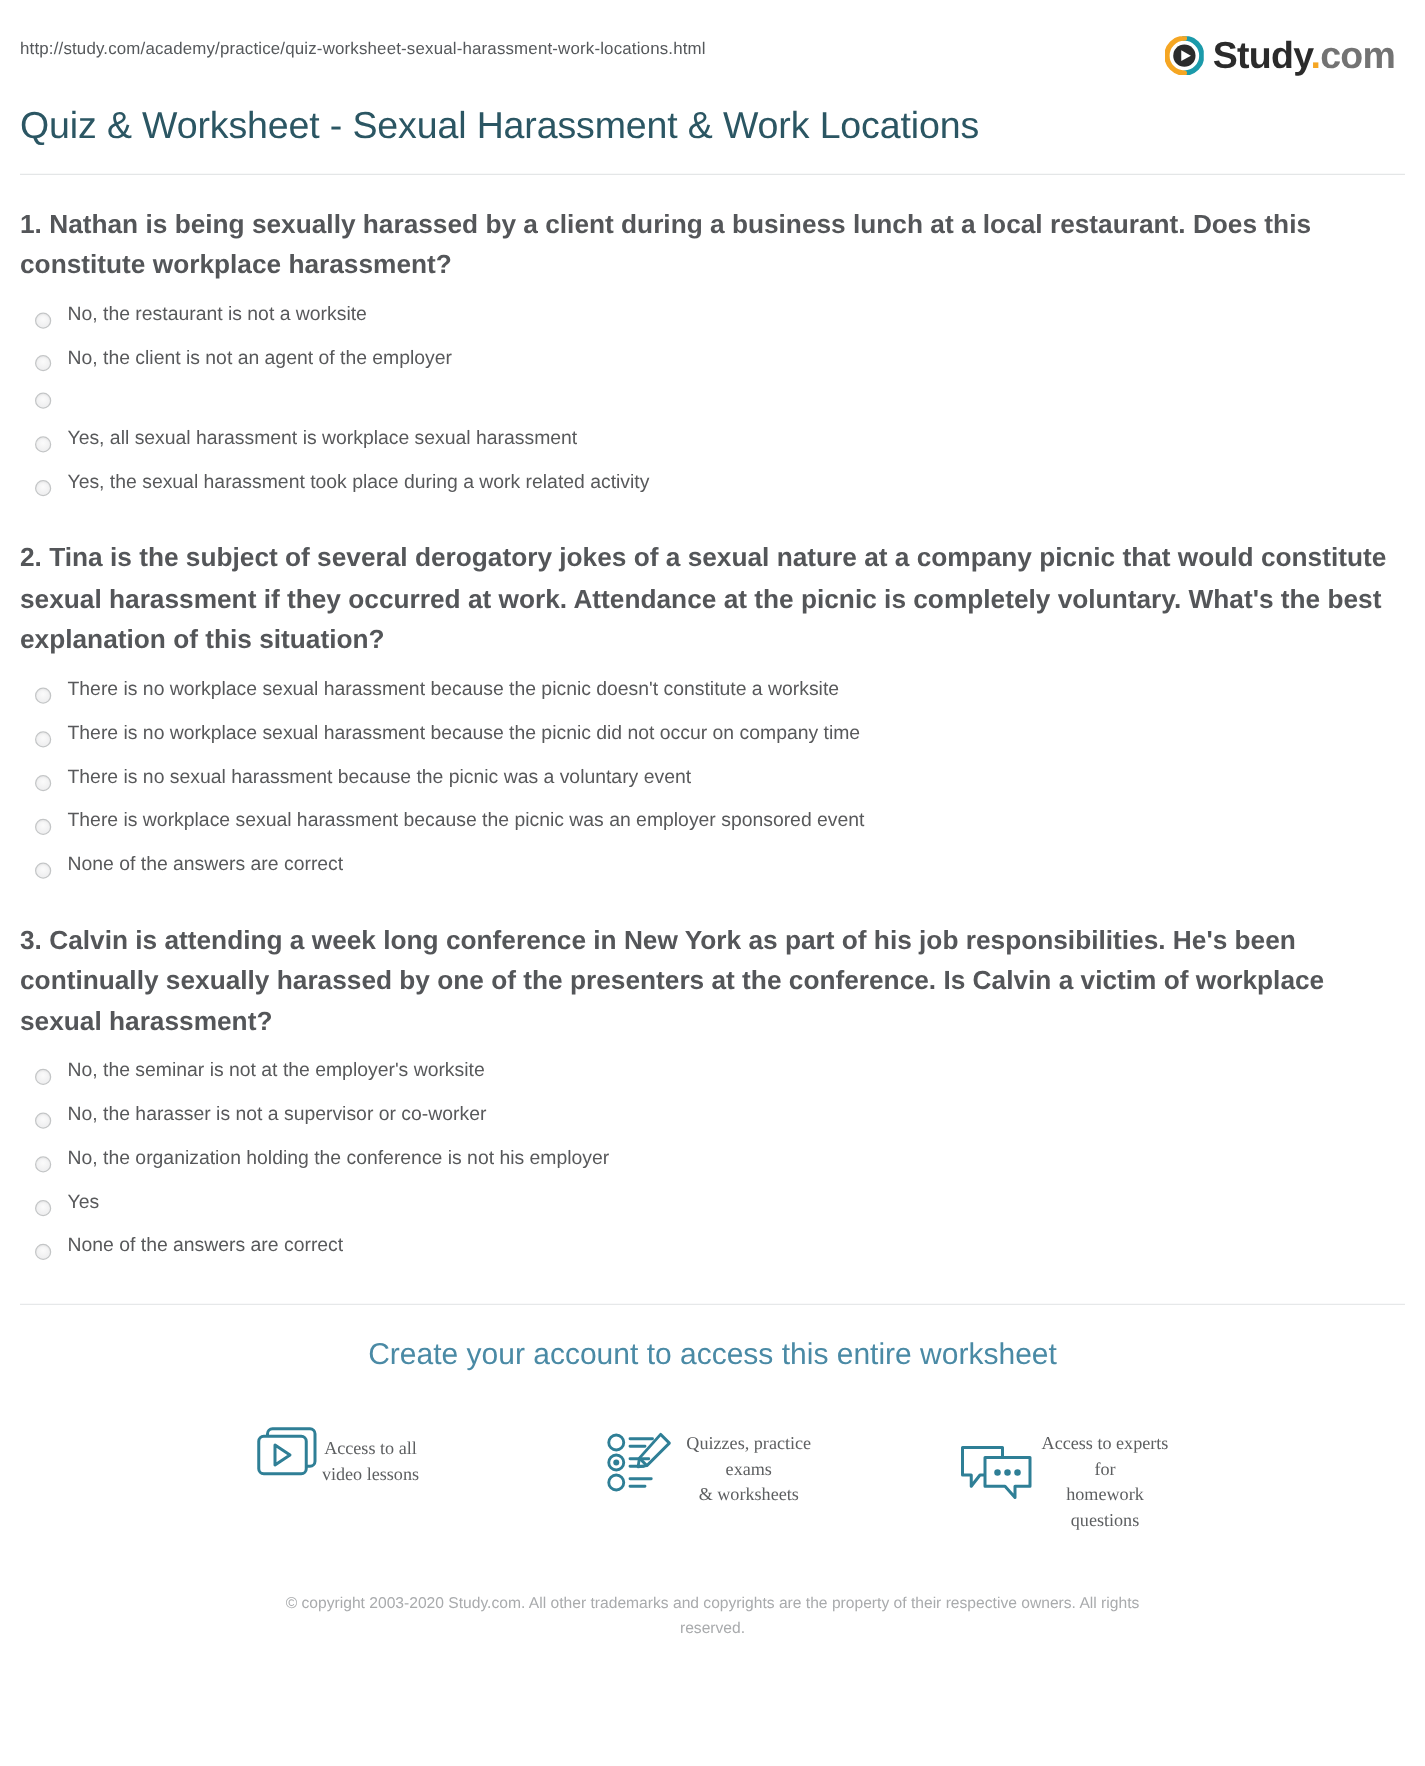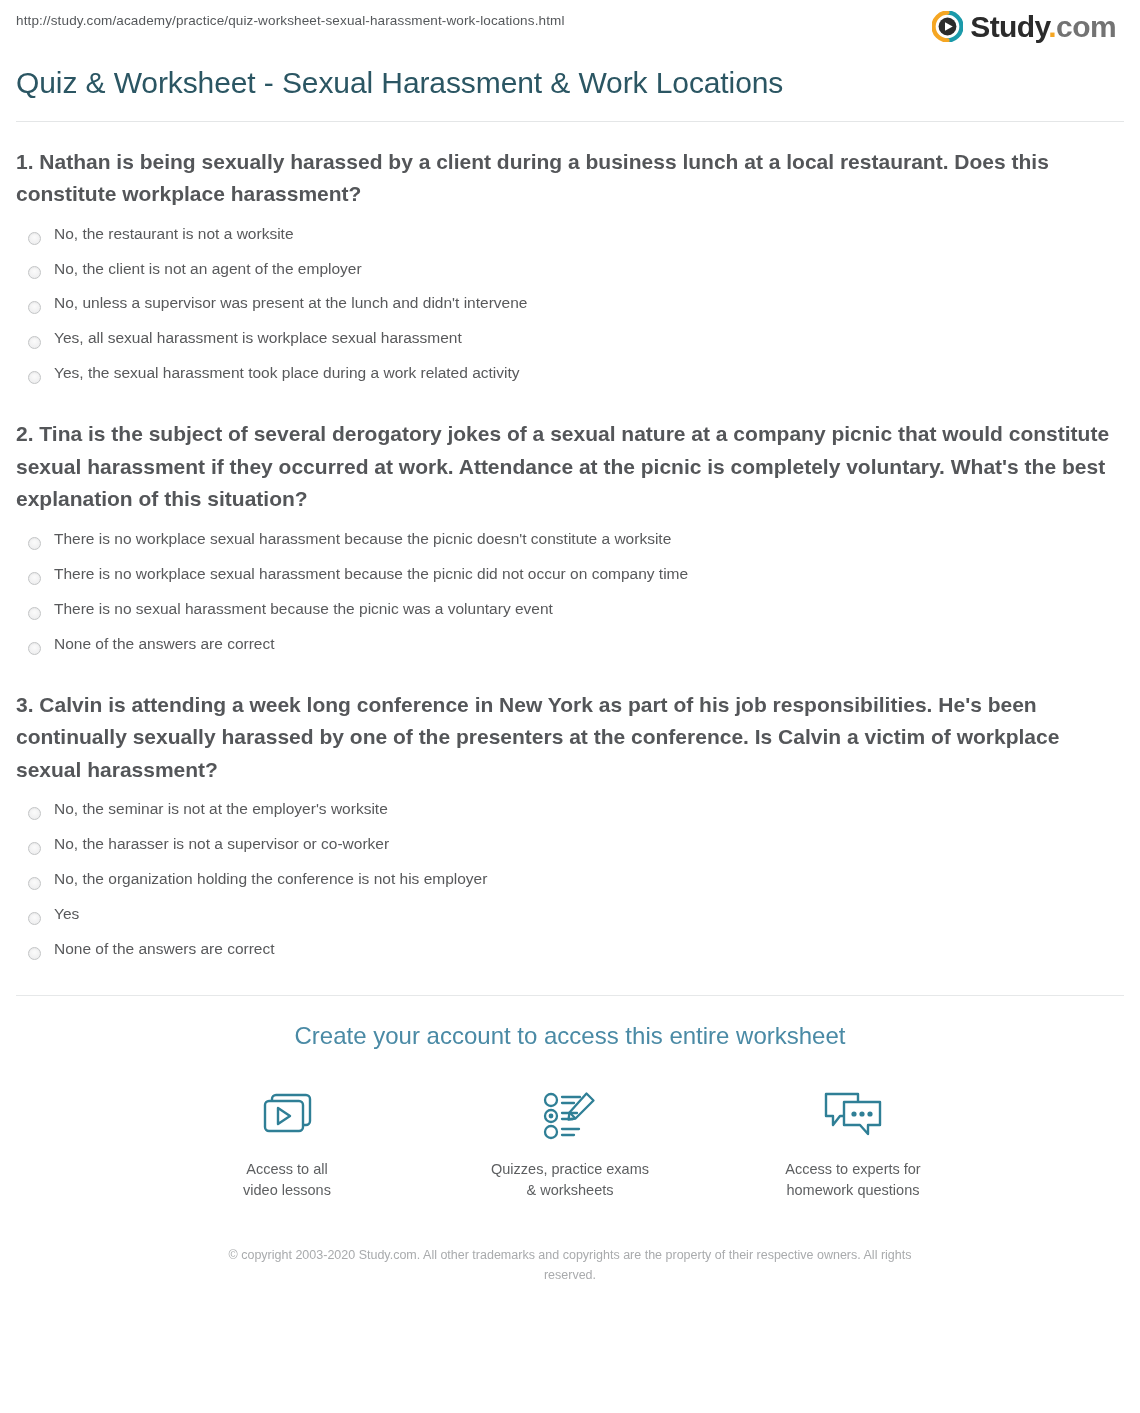--- a/index.html
+++ b/index.html
@@ -13,20 +13,21 @@
     width: 1140px;
     min-height: 1413px;
     font-family: "Liberation Sans", "DejaVu Sans", sans-serif;
     color: #555759;
     -webkit-font-smoothing: antialiased;
   }
   .page {
     width: 1140px;
     padding: 0;
     position: relative;
+    margin-top: 18px;
   }
 
   
   .header {
     padding: 13px 16px 0 16px;
     display: flex;
     align-items: flex-start;
     justify-content: space-between;
   }
   .url {
@@ -133,22 +134,22 @@
   .perks {
     display: flex;
     justify-content: center;
     align-items: flex-start;
     gap: 108px;
     margin-top: 34px;
   }
   .perk {
     width: 175px;
     display: flex;
-    flex-direction: column;
     align-items: center;
+    font-family: Liberation Serif, serif;
   }
   .perk-icon {
     height: 62px;
     display: flex;
     align-items: center;
     justify-content: center;
   }
   .perk-label {
     margin-top: 12px;
     font-size: 14.5px;
@@ -197,21 +198,20 @@
         <li class="option">
           <span class="radio"></span>
           <span class="option-label">No, the restaurant is not a worksite</span>
         </li>
         <li class="option">
           <span class="radio"></span>
           <span class="option-label">No, the client is not an agent of the employer</span>
         </li>
         <li class="option">
           <span class="radio"></span>
-          <span class="option-label">No, unless a supervisor was present at the lunch and didn't intervene</span>
         </li>
         <li class="option">
           <span class="radio"></span>
           <span class="option-label">Yes, all sexual harassment is workplace sexual harassment</span>
         </li>
         <li class="option">
           <span class="radio"></span>
           <span class="option-label">Yes, the sexual harassment took place during a work related activity</span>
         </li>
       </ul>
@@ -224,20 +224,24 @@
           <span class="radio"></span>
           <span class="option-label">There is no workplace sexual harassment because the picnic doesn't constitute a worksite</span>
         </li>
         <li class="option">
           <span class="radio"></span>
           <span class="option-label">There is no workplace sexual harassment because the picnic did not occur on company time</span>
         </li>
         <li class="option">
           <span class="radio"></span>
           <span class="option-label">There is no sexual harassment because the picnic was a voluntary event</span>
+        </li>
+        <li class="option">
+          <span class="radio"></span>
+          <span class="option-label">There is workplace sexual harassment because the picnic was an employer sponsored event</span>
         </li>
         <li class="option">
           <span class="radio"></span>
           <span class="option-label">None of the answers are correct</span>
         </li>
       </ul>
     </div>
 
     <div class="question-block">
       <p class="question-text">3. Calvin is attending a week long conference in New York as part of his job responsibilities. He's been continually sexually harassed by one of the presenters at the conference. Is Calvin a victim of workplace sexual harassment?</p>

